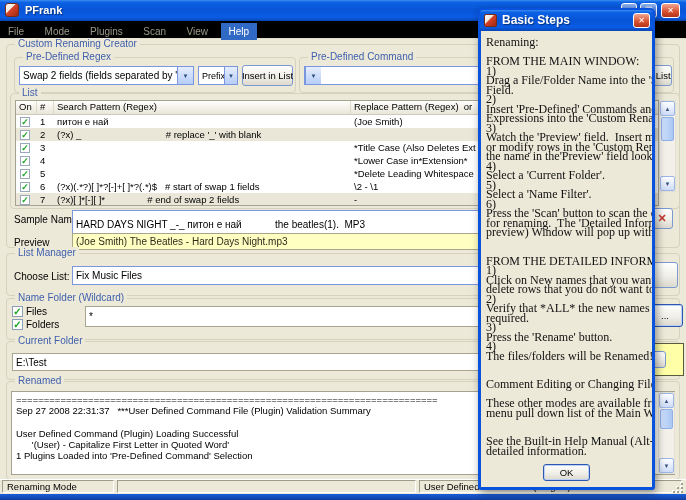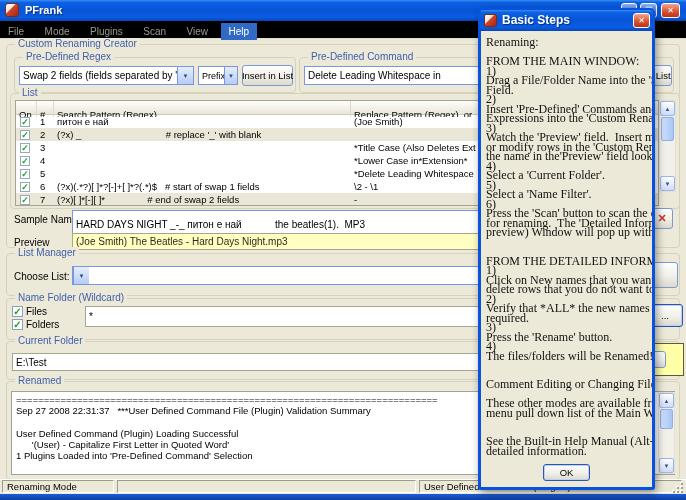--- a/index.html
+++ b/index.html
@@ -24,21 +24,21 @@
   .combo-text{flex:1;padding:0 3px;font-size:10px;white-space:pre;overflow:hidden;align-self:center;}
   .combo-btn{width:15px;background:linear-gradient(#e6eefc,#b6cdf8);border-left:1px solid #7a96df;display:flex;align-items:center;justify-content:center;}
   .arr{font-size:6px;color:#2b4d7e;}
   .btn{font-size:9.5px;display:flex;align-items:center;justify-content:center;background:linear-gradient(#fefefd,#f0efe8 55%,#dcd9cd);border:1px solid #7c9ad1;border-radius:3px;box-sizing:border-box;white-space:pre;}
   .field{border:1px solid #7a96df;background:#fff;font:10px "Liberation Sans",sans-serif;padding:0 3px;box-sizing:border-box;white-space:pre;overflow:hidden;}
   .lbl{font-size:10px;color:#000;white-space:pre;}
   .xcb{width:11px;height:11px;border:1px solid #8aa0b8;background:#fff;color:#17a01c;font-size:10px;line-height:10px;text-align:center;box-sizing:border-box;font-weight:bold;}
   
   .tbl{background:#fff;border:1px solid #a5a294;box-sizing:border-box;overflow:hidden;}
   .thead{display:flex;height:13px;background:linear-gradient(#fefefb,#e9e6d9);border-bottom:1px solid #cdcaba;font-size:9.5px;}
-  .th{padding:8px 3px;border-right:1px solid #ded9c8;overflow:hidden;white-space:pre;box-sizing:border-box;}
+  .th{padding:0 3px;border-right:1px solid #ded9c8;overflow:hidden;white-space:pre;box-sizing:border-box;}
   .trow{display:flex;height:13px;font-size:9.5px;align-items:center;}
   .trow.alt{background:#eae7d8;}
   .td{overflow:hidden;white-space:pre;box-sizing:border-box;padding:0 3px;}
   .c-on{width:21px;}.c-num{width:17px;}.c-search{width:297px;}.c-rep{flex:1;}
   .cb{width:10px;height:10px;border:1px solid #9aa8bd;background:#fff;font-size:9px;line-height:9px;color:#1ca327;text-align:center;margin-left:4px;box-sizing:border-box;font-weight:bold;}
   
   .vscroll{width:17px;background:#f2f0e9;border:1px solid #e3e0d3;box-sizing:border-box;}
   .sb-btn{position:absolute;left:0;width:15px;height:15px;background:linear-gradient(#fdfeff,#cfdcf8);border:1px solid #9cb7e6;border-radius:2px;color:#39537f;font-size:6px;display:flex;align-items:center;justify-content:center;box-sizing:border-box;}
   .sb-thumb{position:absolute;left:1px;width:13px;background:linear-gradient(90deg,#cfe0fd,#a9c6f3);border:1px solid #90b0e8;border-radius:2px;box-sizing:border-box;}
   
@@ -102,21 +102,20 @@
   <span class="combo-btn" style="width:12px;">
       <span class="arr">▼</span>
     </span>
 </div>
 <div class="abs btn" style="left:242px;top:65px;width:51px;height:21px;">Insert in List</div>
 
 <div class="abs grp" style="left:299px;top:57px;width:373px;height:34px;">
   <span class="grp-label">Pre-Defined Command</span>
 </div>
 <div class="abs combo" style="left:304px;top:66px;width:308px;height:19px;">
-  <span class="combo-text">Delete Leading Whitespace in</span>
   <span class="combo-btn">
       <span class="arr">▼</span>
     </span>
 </div>
 <div class="abs btn" style="left:618px;top:65px;width:54px;height:21px;">Insert in List</div>
 
 <div class="abs grp" style="left:10px;top:93px;width:668px;height:114px;">
   <span class="grp-label">List</span>
 </div>
 <div class="abs tbl" style="left:15px;top:100px;width:644px;height:106px;">
@@ -183,20 +182,21 @@
 <span class="abs lbl" style="left:14px;top:214px;">Sample Name</span>
 <input class="abs field" style="left: 72px; top: 210px; width: 574px; height: 29px;" value="HARD DAYS NIGHT _-_ питон е най            the beatles(1).  MP3">
 <span class="abs lbl" style="left:14px;top:237px;">Preview</span>
 <div class="abs field" style="left:72px;top:233px;width:574px;height:17px;line-height:15px;background:#ffffc2;border-color:#a8a58f;color:#33291c;">(Joe Smith) The Beatles - Hard Days Night.mp3</div>
 
 <div class="abs grp" style="left:6px;top:253px;width:672px;height:41px;">
   <span class="grp-label">List Manager</span>
 </div>
 <span class="abs lbl" style="left:14px;top:271px;">Choose List:</span>
 <div class="abs combo" style="left:72px;top:266px;width:540px;height:19px;">
+  <span class="combo-text">Fix Music Files</span>
   <span class="combo-btn">
       <span class="arr">▼</span>
     </span>
 </div>
 <div class="abs btn" style="left:619px;top:262px;width:59px;height:26px;"></div>
 
 <div class="abs grp" style="left:6px;top:298px;width:672px;height:40px;">
   <span class="grp-label">Name Folder (Wildcard)</span>
 </div>
 <div class="abs xcb" style="left:12px;top:306px;">✓</div>

